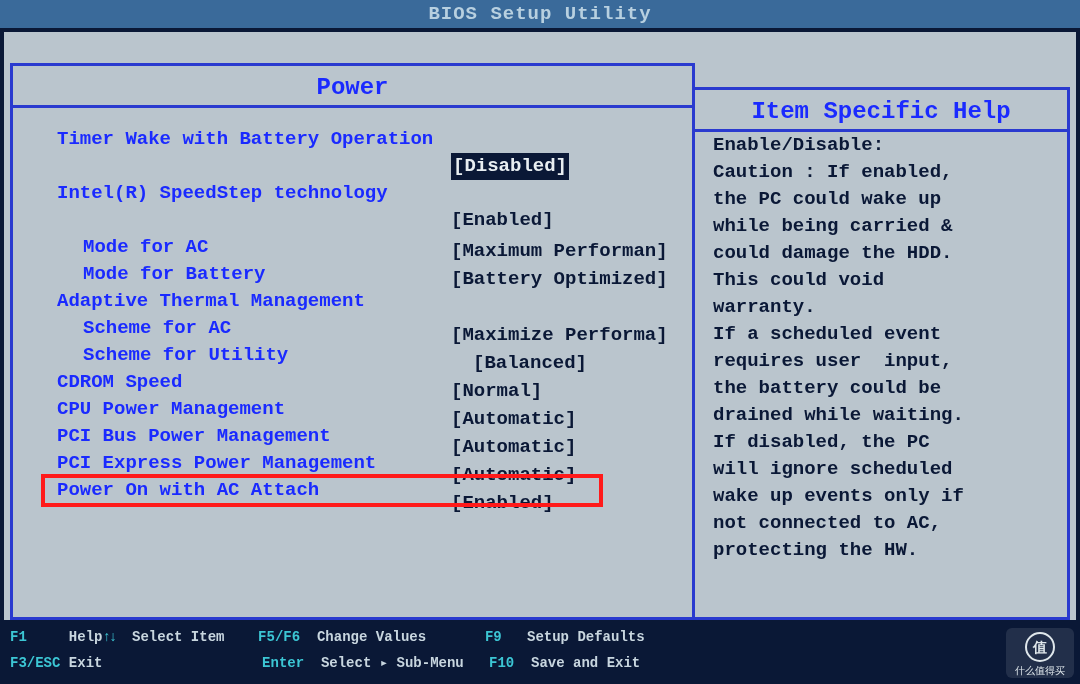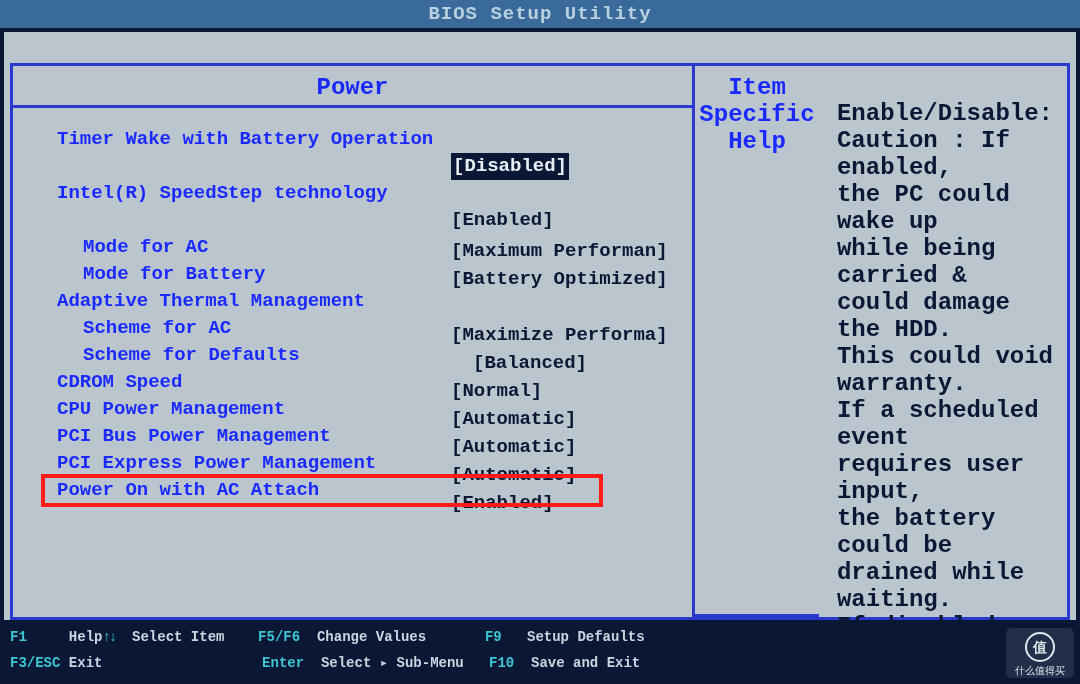--- a/index.html
+++ b/index.html
@@ -37,21 +37,22 @@
     display: flex;
     flex-direction: column;
     margin-left: 6px;
   }
   .right-pane {
     flex: 1;
     border: 3px solid #2a3acf;
     border-left: none;
     margin-right: 6px;
     display: flex;
-    flex-direction: row;
+    flex-direction: column;
+    margin-top: 24px;
   }
   .pane-header {
     text-align: center;
     color: #1a2aff;
     padding: 8px 0 4px 0;
     border-bottom: 3px solid #2a3acf;
     font-size: 24px;
   }
   .pane-body {
     padding: 18px 8px 8px 8px;
@@ -79,24 +80,24 @@
     color: #e8eef1;
     padding: 0 2px;
   }
   .highlight-box {
     position: absolute;
     border: 4px solid #ff1a1a;
     pointer-events: none;
   }
   .help-text {
     color: #0a1836;
-    padding: 34px 14px 8px 18px;
+    padding: 0 14px 8px 18px;
     line-height: 27px;
     white-space: pre-wrap;
-    font-size: 24px;
+    font-size: 19px;
   }
   .footer {
     width: 100%;
     height: 60px;
     background: #0a1836;
     color: #c8d6df;
     padding: 4px 10px 0 10px;
     font-size: 14px;
     line-height: 26px;
     white-space: pre;
@@ -159,21 +160,21 @@
           <span class="value value-col" style="top: 5px; position: absolute; left: 430px;">[Battery Optimized]</span>
         </div>
         <div class="row">
           <span class="label indent1">Adaptive Thermal Management</span>
         </div>
         <div class="row" style="position: relative;">
           <span class="label indent2">Scheme for AC</span>
           <span class="value value-col" style="top: 7px; position: absolute; left: 430px;">[Maximize Performa]</span>
         </div>
         <div class="row" style="position: relative;">
-          <span class="label indent2">Scheme for Defaults</span>
+          <span class="label indent2">Scheme for Utility</span>
           <span class="value value-col" style="top: 8px; position: absolute; left: 452px;">[Balanced]</span>
         </div>
         <div class="row" style="position: relative;">
           <span class="label indent1">CDROM Speed</span>
           <span class="value value-col" style="top: 9px; position: absolute; left: 430px;">[Normal]</span>
         </div>
         <div class="row" style="position: relative;">
           <span class="label indent1">CPU Power Management</span>
           <span class="value value-col" style="top: 10px; position: absolute; left: 430px;">[Automatic]</span>
         </div>

